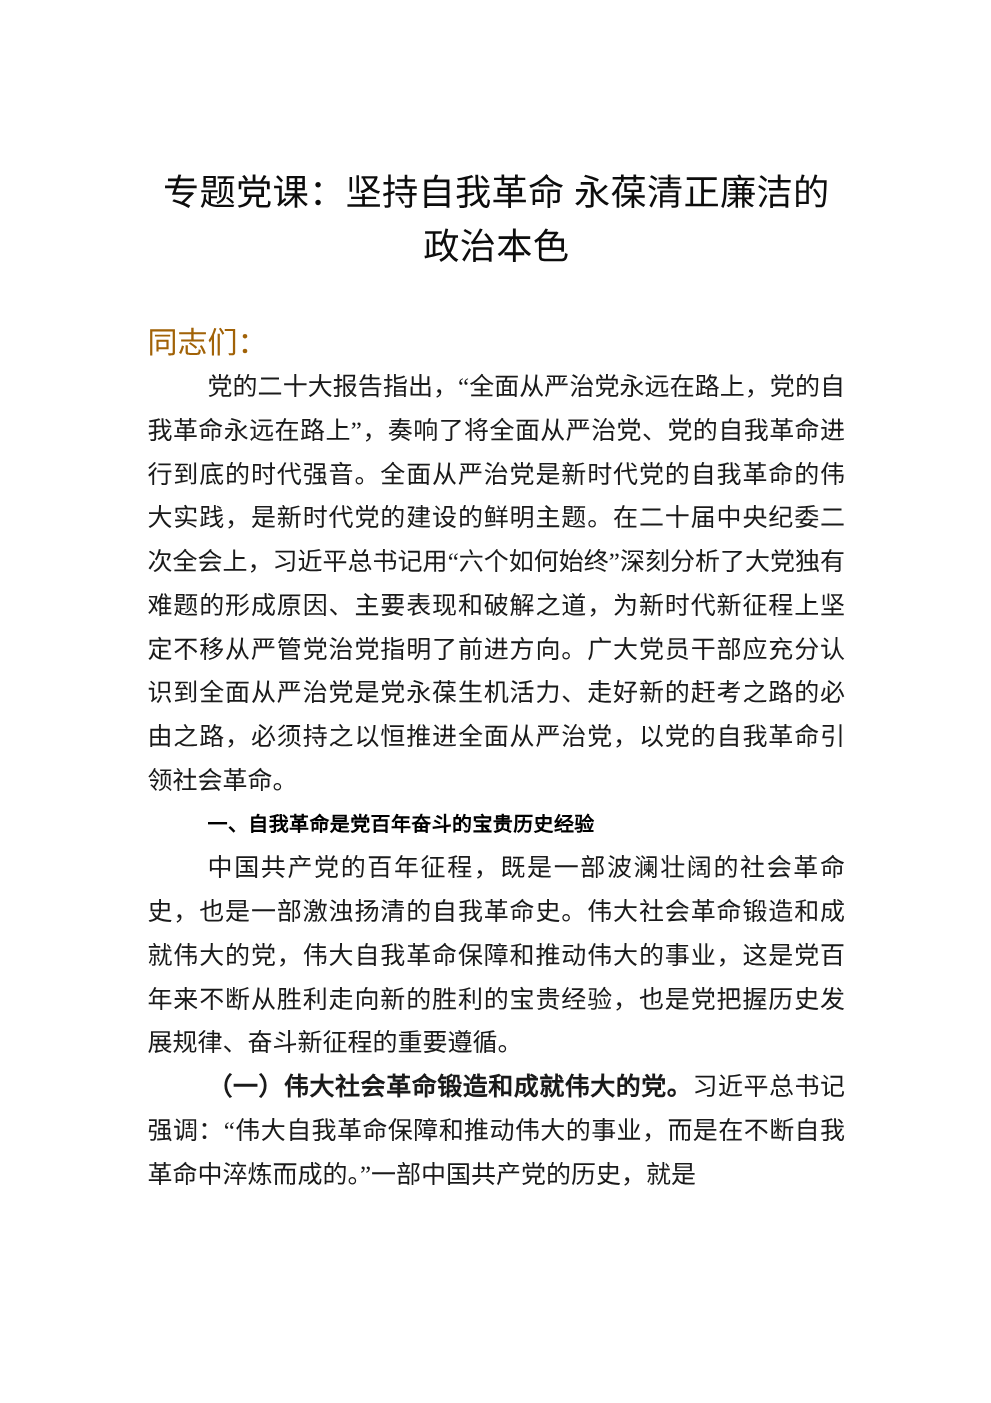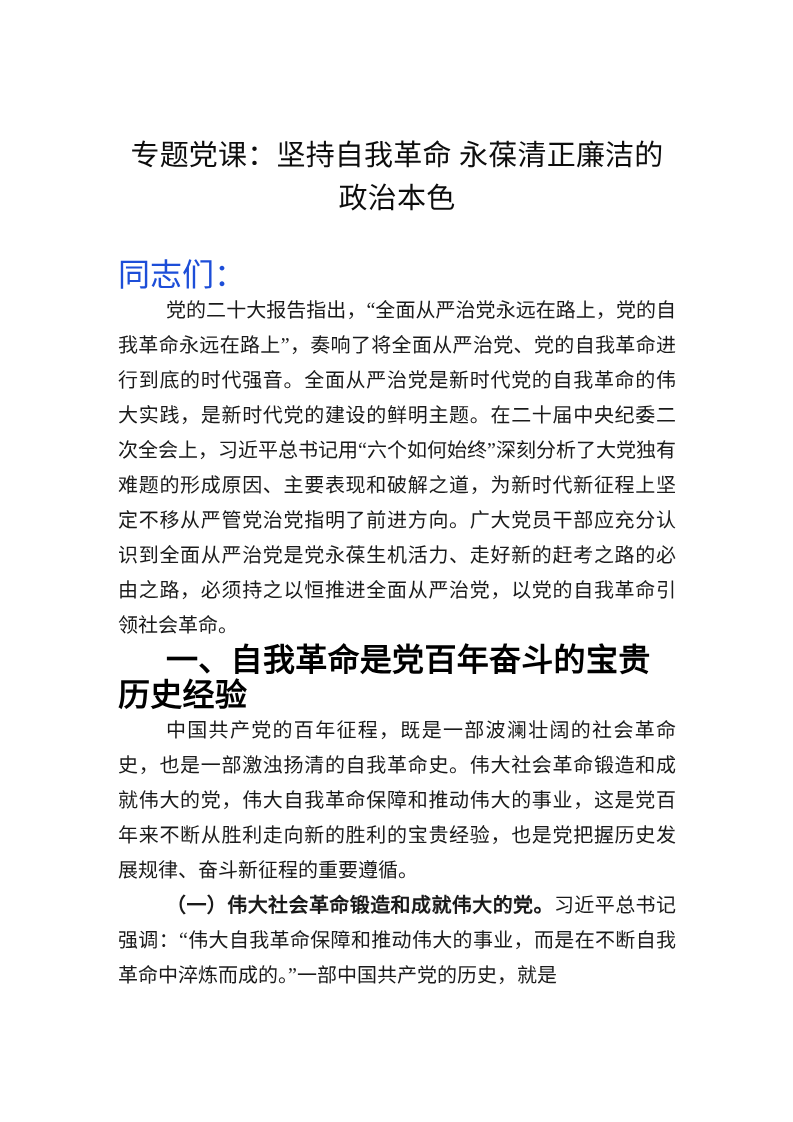--- a/index.html
+++ b/index.html
@@ -45,24 +45,24 @@
     text-align: center;
     letter-spacing: 0.2px;
     color: #0d0d0d;
   }
 
   
   .salutation {
     margin: 0;
     padding-top: 38px;
     font-family: "Liberation Serif", "DejaVu Serif", serif;
-    font-size: 32px;
+    font-size: 24px;
     line-height: 35px;
     text-align: left;
-    color: #1d4ed8;
+    color: #a16207;
   }
 
   
   .para {
     margin: 0;
     font-family: "Liberation Serif", "DejaVu Serif", serif;
     font-size: 20px;
     line-height: 35px;
     text-align: justify;
     text-align-last: left;
@@ -70,21 +70,21 @@
     color: #1a1a1a;
     font-style: normal;
     letter-spacing: 0px;
     word-break: break-all;
   }
 
   
   .heading-1 {
     margin: 0;
     font-family: "Liberation Sans", "DejaVu Sans", sans-serif;
-    font-size: 32px;
+    font-size: 16px;
     line-height: 35px;
     font-weight: bold;
     text-indent: 48px;
     text-align: left;
     color: #000000;
     letter-spacing: 0.3px;
   }
 
   
   .run-bold {

